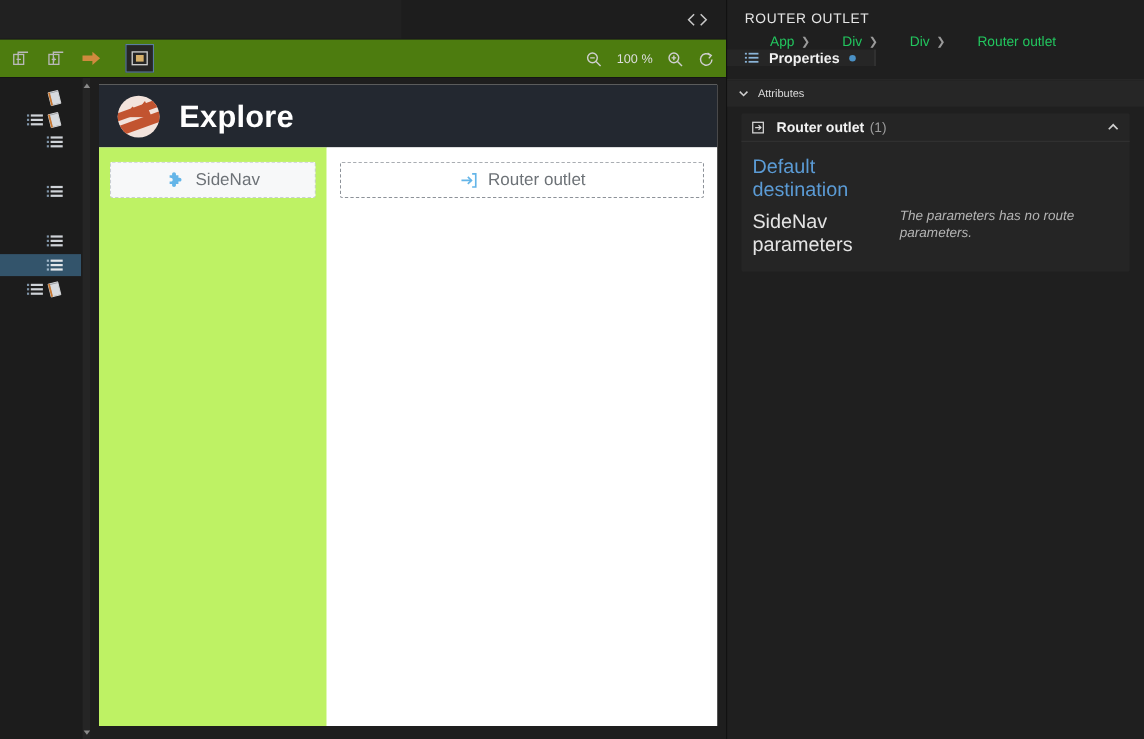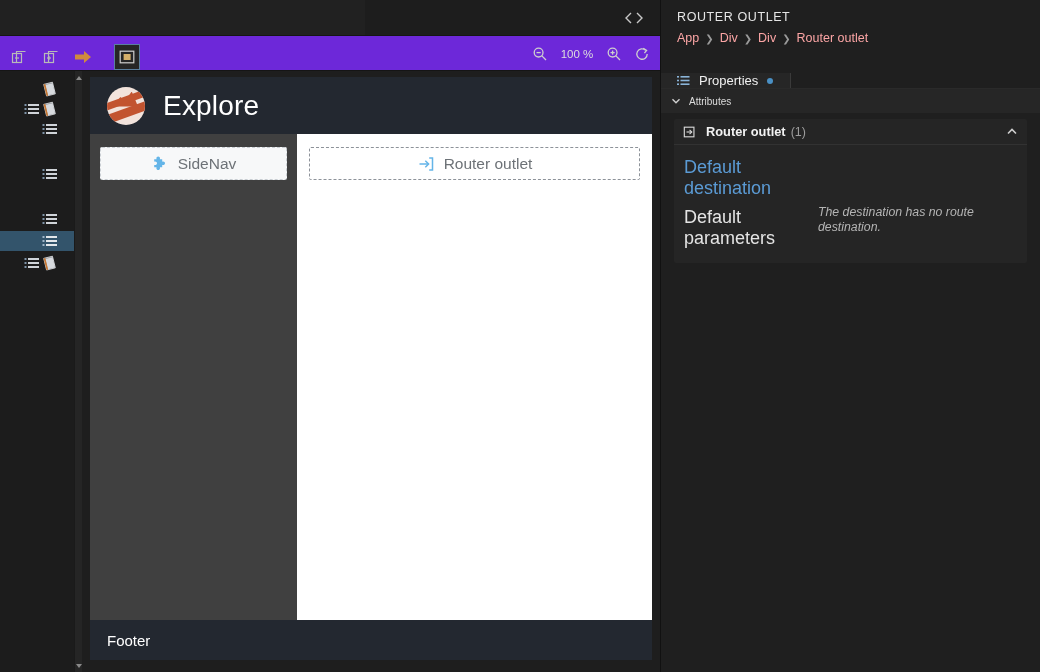--- a/index.html
+++ b/index.html
@@ -23,22 +23,22 @@
   #top-strip .seg-b { position:absolute; left:365px; top:0; right:0; height:35px; background:#1d1d1d; }
   #code-icon {
     position: absolute; right: 12px; top: 7px; width: 28px; height: 22px;
     display: flex; align-items: center; justify-content: center;
     color: #c8c8c8; font-size: 14px; letter-spacing: -1px;
   }
 
   
   #toolbar {
     position: relative; height: 35px; width: 100%;
-    background: #6d28d9; border-bottom: 1px solid #151515;
-    display: flex; align-items: flex-end;
+    background: #4d7c0f; border-bottom: 1px solid #151515;
+    display: flex; align-items: center;
   }
   .tb-icon {
     width: 26px; height: 26px; margin-left: 6px;
     display: flex; align-items: center; justify-content: center;
     color: #b9b9b9;
   }
   .tb-icon.arrow { color: #d08a3e; }
   .tb-icon.active {
     margin-left: 18px; border: 1px solid #5a7fa0; background: #262626;
   }
@@ -105,27 +105,27 @@
   #logo .band2 {
     position: absolute; left: -6px; top: 21px; width: 52px; height: 9px;
     background: #c25430; transform: rotate(-20deg);
   }
   #logo .peak {
     position: absolute; left: 7px; top: 5px; width: 24px; height: 15px;
     background: #c25430;
     clip-path: polygon(0% 100%, 26% 36%, 46% 62%, 74% 0%, 100% 100%);
   }
   #app-title {
-    color: #fff; font-size: 28px; font-weight: normal; margin-left: 18px;
+    color: #fff; font-size: 28px; font-weight: bold; margin-left: 18px;
     letter-spacing: .2px;
   }
   
   #app-body { flex: 1; display: flex; min-height: 0; }
   #col-sidenav {
-    width: 207px; background: #404040; padding: 13px 10px 0 10px; flex: none;
+    width: 207px; background: #bef264; padding: 13px 10px 0 10px; flex: none;
   }
   #col-main { flex: 1; background: #ffffff; padding: 13px 12px 0 12px; }
   .ph-box {
     height: 33px; display: flex; align-items: center; justify-content: center;
     gap: 9px; border-radius: 2px;
   }
   #ph-sidenav { border: 1.6px dashed #c9ced3; background: #f7f8f9; }
   #ph-router { border: 1.6px dashed #8d9299; background: #ffffff; }
   .ph-label { font-size: 15.5px; color: #6d7277; }
   .ph-ico { width: 18px; height: 18px; color: #64b5e8; flex: none; }
@@ -142,25 +142,26 @@
     border-left: 1px solid #111; position: relative;
   }
   #props-title {
     padding: 10px 0 0 16px; color: #e6e6e6; font-size: 12.5px;
     letter-spacing: .6px;
   }
   #breadcrumb {
     padding: 7px 0 0 16px; display: flex; align-items: center; gap: 6px;
     font-size: 12.5px; color: #c8c8c8; flex-wrap: wrap;
   }
-  #breadcrumb .crumb { color: #fca5a5; }
+  #breadcrumb .crumb { color: #22c55e; margin-left: 23px; }
   #breadcrumb .sep { color: #9a9a9a; font-size: 10px; }
   #tabbar {
-    margin-top: 16px; height: 28px; display: flex; align-items: flex-end;
+    margin-top: 0; height: 28px; display: flex; align-items: flex-start;
     border-bottom: 1px solid #2a2a2a;
+    font-weight: bold;
   }
   #tab-properties {
     display: flex; align-items: center; gap: 9px; padding: 0 17px 0 16px;
     background: #262626; border-right: 1px solid #3a3a3a;
     color: #f0f0f0; font-size: 13px;
   }
   .tab-ico { width: 13px; height: 13px; color: #8ab4d8; }
   .tab-dot { width: 6px; height: 6px; border-radius: 50%; background: #4a90c4; }
   #attributes-bar {
     height: 24px; background: #262626; display: flex; align-items: center;
@@ -434,23 +435,20 @@
                     <polyline points="12.2,3 15.5,3 15.5,15 12.2,15"></polyline>
                     <line x1="2.5" y1="9" x2="11.5" y2="9"></line>
                     <polyline points="8.3,5.8 11.6,9 8.3,12.2"></polyline>
                   </svg>
                 </span>
                 <span class="ph-label">Router outlet</span>
               </div>
             </div>
           </div>
 
-          <div id="app-footer">
-            <div id="footer-label">Footer</div>
-          </div>
 
         </div>
       </div>
     </div>
   </div>
 
   <div id="props">
 
     <div id="props-title">ROUTER OUTLET</div>
 
@@ -508,23 +506,23 @@
         </span>
       </div>
 
       <div id="attr-rows">
 
         <div class="attr-row">
           <div class="attr-label link">Default destination</div>
         </div>
 
         <div class="attr-row">
-          <div class="attr-label plain">Default parameters</div>
+          <div class="attr-label plain">SideNav parameters</div>
           <div class="attr-ctl">
-            <div class="attr-note">The destination has no route destination.</div>
+            <div class="attr-note">The parameters has no route parameters.</div>
           </div>
         </div>
 
 
       </div>
     </div>
   </div>
 </div>
 
 </body></html>

